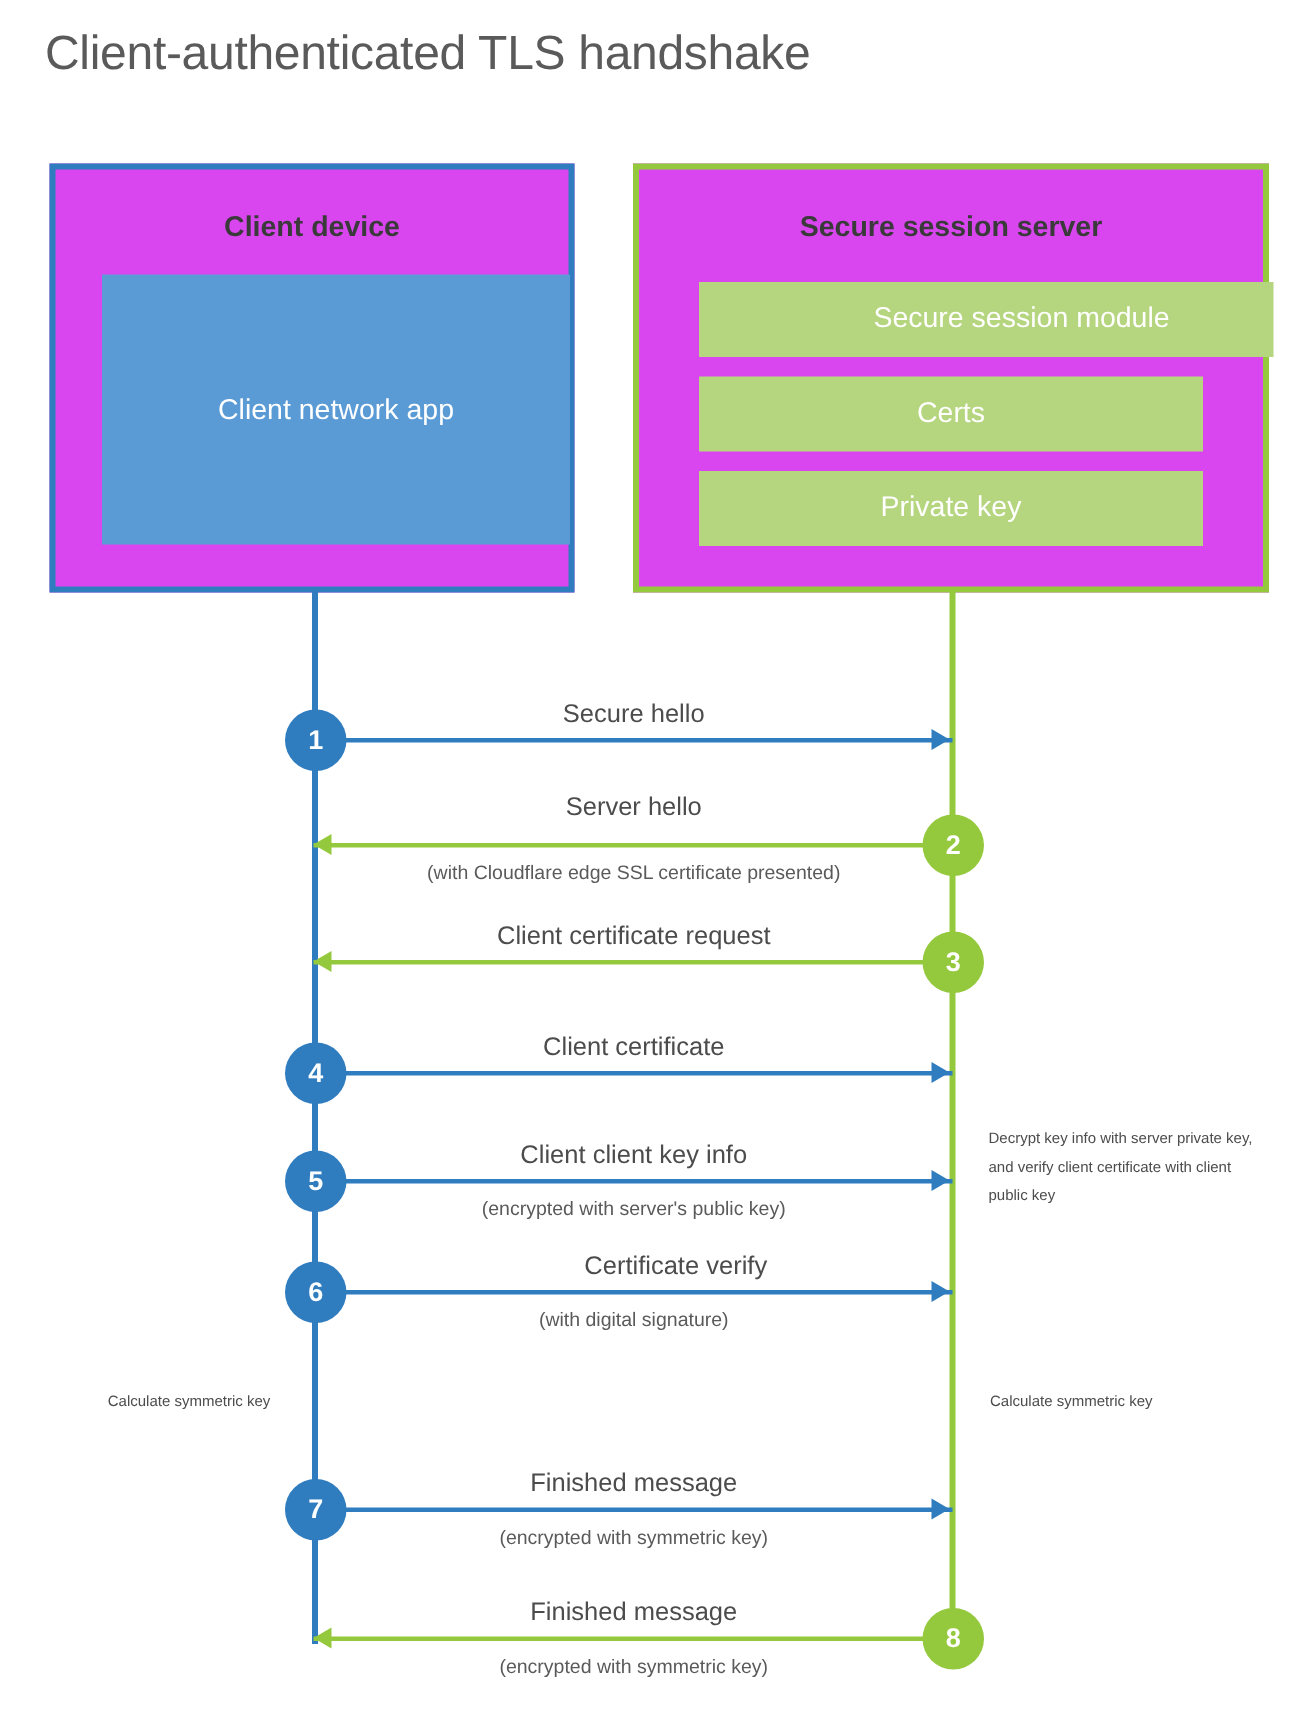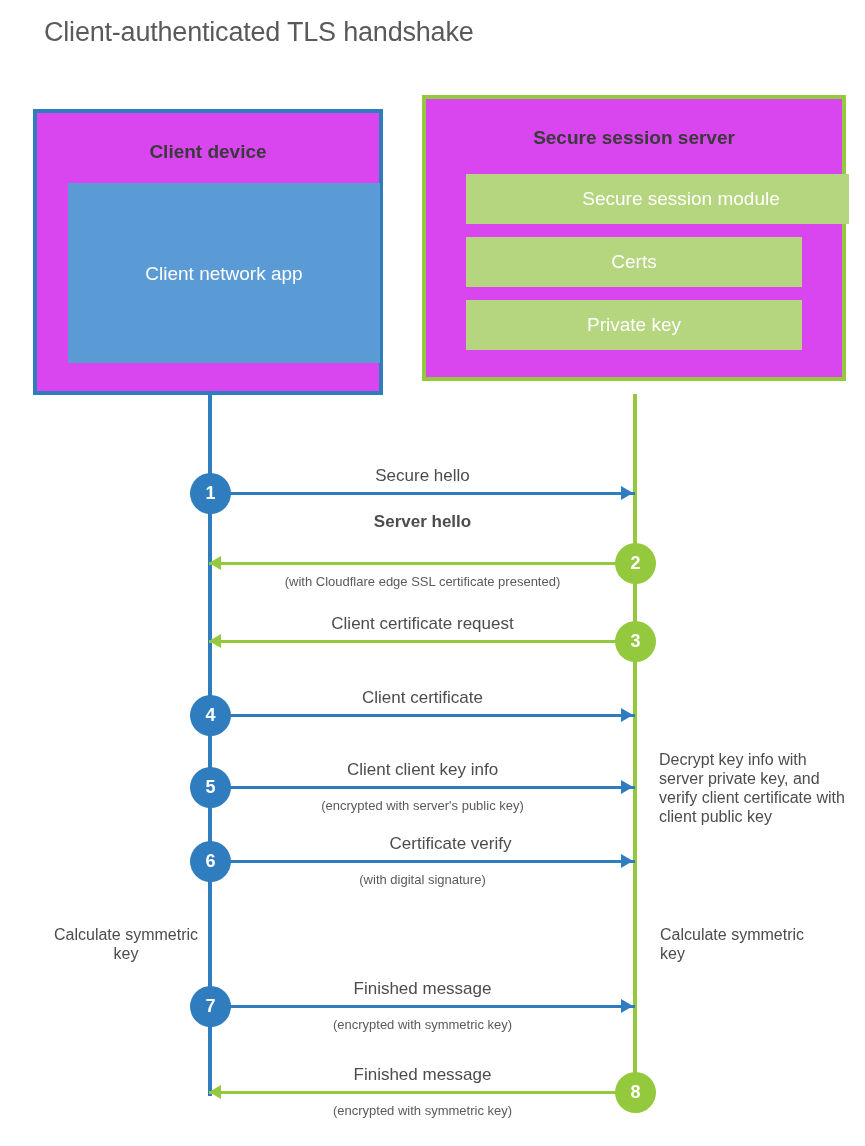--- a/index.html
+++ b/index.html
@@ -15,23 +15,23 @@
     position: relative;
     width: 865px;
     height: 1146px;
     background: #ffffff;
     overflow: hidden;
   }
 
   
   #diagram-title {
     position: absolute;
-    left: 44px;
+    left: 30px;
     top: 17px;
-    font-size: 27px;
+    font-size: 32px;
     font-weight: 400;
     color: #5a5a5a;
     letter-spacing: -0.2px;
     white-space: nowrap;
   }
 
   
   .actor-box {
     position: absolute;
     background: #d946ef;
@@ -39,21 +39,21 @@
   }
   #client-device-box {
     left: 33px;
     top: 109px;
     width: 350px;
     height: 286px;
     border: 4px solid #2f7cbf;
   }
   #secure-session-server-box {
     left: 422px;
-    top: 95px;
+    top: 109px;
     width: 424px;
     height: 286px;
     border: 4px solid #95c93d;
   }
   .actor-title {
     position: absolute;
     top: 28px;
     left: 0;
     width: 100%;
     text-align: center;
@@ -171,21 +171,21 @@
     color: #5a5a5a;
     font-size: 13px;
     white-space: nowrap;
     transform: translateX(-50%);
   }
 
   
   .side-note {
     position: absolute;
     color: #4c4c4c;
-    font-size: 16px;
+    font-size: 10px;
     line-height: 19px;
   }
   #note-decrypt { left: 659px; top: 750px; width: 190px; }
   #note-client-symmetric {
     left: 46px; top: 925px; width: 160px; text-align: center;
   }
   #note-server-symmetric {
     left: 660px; top: 925px; width: 160px; text-align: left;
   }
 </style>
@@ -216,21 +216,21 @@
   <div class="side-note" id="note-server-symmetric">Calculate symmetric key</div>
 
   <div id="steps-layer">
       <div class="step-circle client" style="top: 473px;">1</div>
       <div class="arrow-line to-server" style="top: 492px; left: 210px; width: 425px;"></div>
       <div class="arrow-head to-server" style="top: 486px; left: 621px;"></div>
       <div class="msg-label" style="left: 422.5px; top: 466px;">Secure hello</div>
       <div class="step-circle server" style="top: 543px;">2</div>
       <div class="arrow-line to-client" style="top: 562px; left: 209px; width: 425px;"></div>
       <div class="arrow-head to-client" style="top: 556px; left: 209px;"></div>
-      <div class="msg-label" style="left: 422.5px; top: 512px; font-weight: bold;">Server hello</div>
+      <div class="msg-label" style="left: 422.5px; top: 528px;">Server hello</div>
       <div class="msg-sublabel" style="left: 422.5px; top: 574px;">(with Cloudflare edge SSL certificate presented)</div>
       <div class="step-circle server" style="top: 621px;">3</div>
       <div class="arrow-line to-client" style="top: 640px; left: 209px; width: 425px;"></div>
       <div class="arrow-head to-client" style="top: 634px; left: 209px;"></div>
       <div class="msg-label" style="left: 422.5px; top: 614px;">Client certificate request</div>
       <div class="step-circle client" style="top: 695px;">4</div>
       <div class="arrow-line to-server" style="top: 714px; left: 210px; width: 425px;"></div>
       <div class="arrow-head to-server" style="top: 708px; left: 621px;"></div>
       <div class="msg-label" style="left: 422.5px; top: 688px;">Client certificate</div>
       <div class="step-circle client" style="top: 767px;">5</div>

